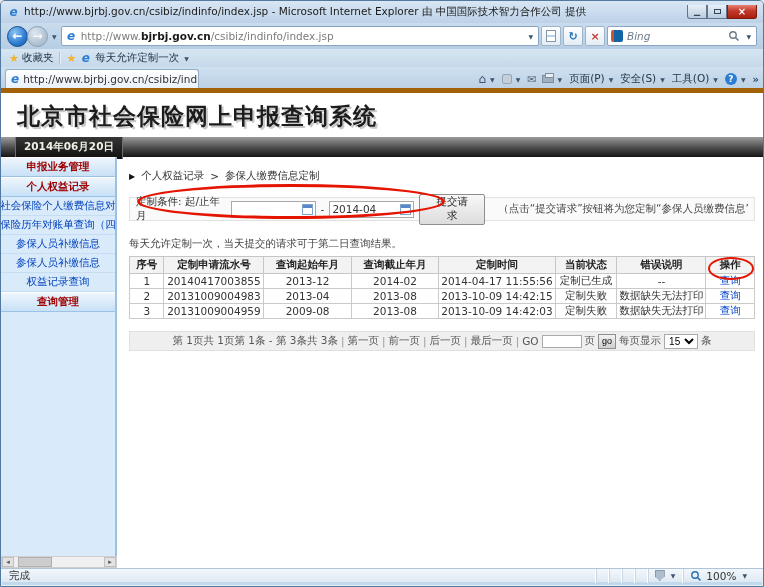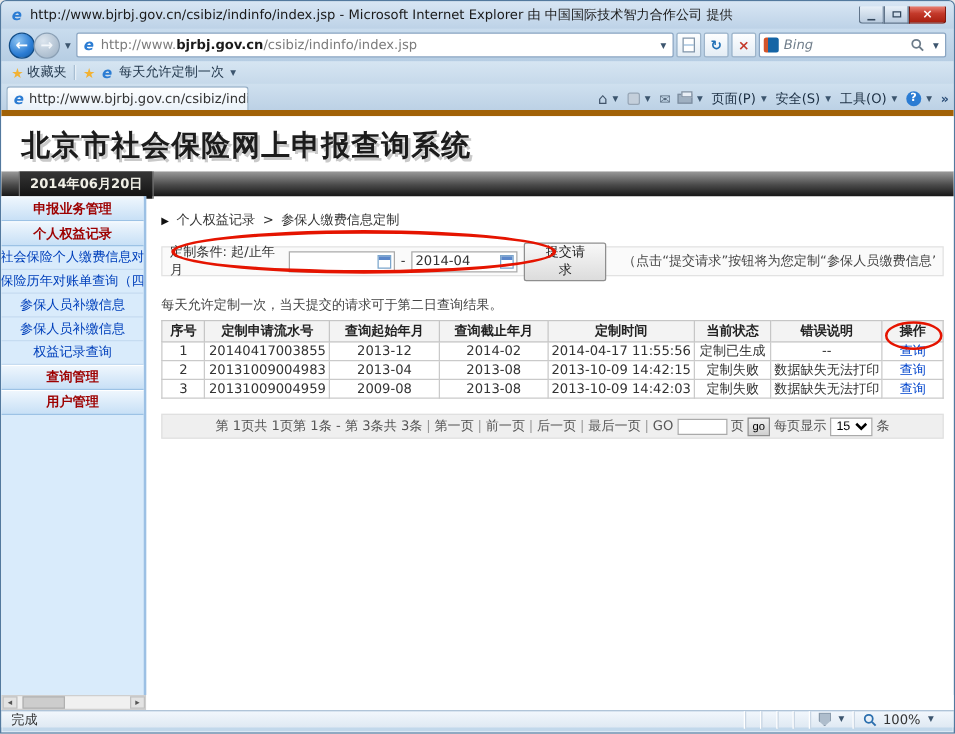--- a/index.html
+++ b/index.html
@@ -289,21 +289,20 @@
 
       <div class="sidebar">
         <div class="side-item side-section">申报业务管理</div>
         <div class="side-item side-section">个人权益记录</div>
         <div class="side-item side-link">历年社会保险个人缴费信息对账单</div>
         <div class="side-item side-link">社会保险历年对账单查询（四险）</div>
         <div class="side-item side-link">参保人员补缴信息</div>
         <div class="side-item side-link">参保人员补缴信息</div>
         <div class="side-item side-link">权益记录查询</div>
         <div class="side-item side-section">查询管理</div>
-        <div class="side-item side-section">用户管理</div>
       </div>
 
       <div class="content">
 
         <div class="breadcrumb">
           <span class="bc-arrow">▶</span>
           <span>个人权益记录</span>
           <span>&gt;</span>
           <span>参保人缴费信息定制</span>
         </div>

